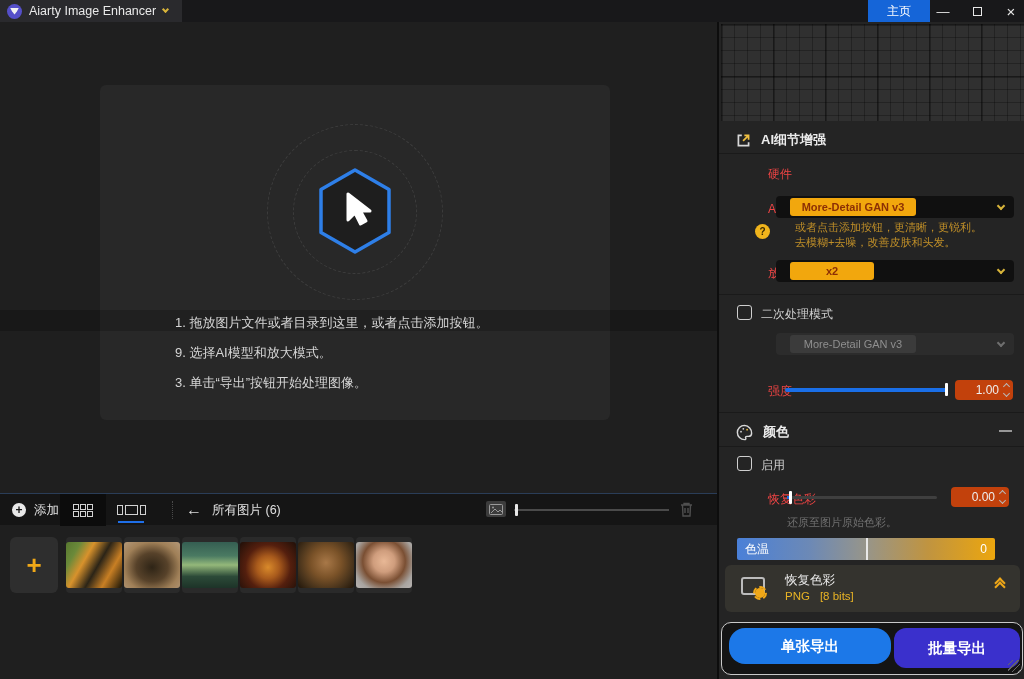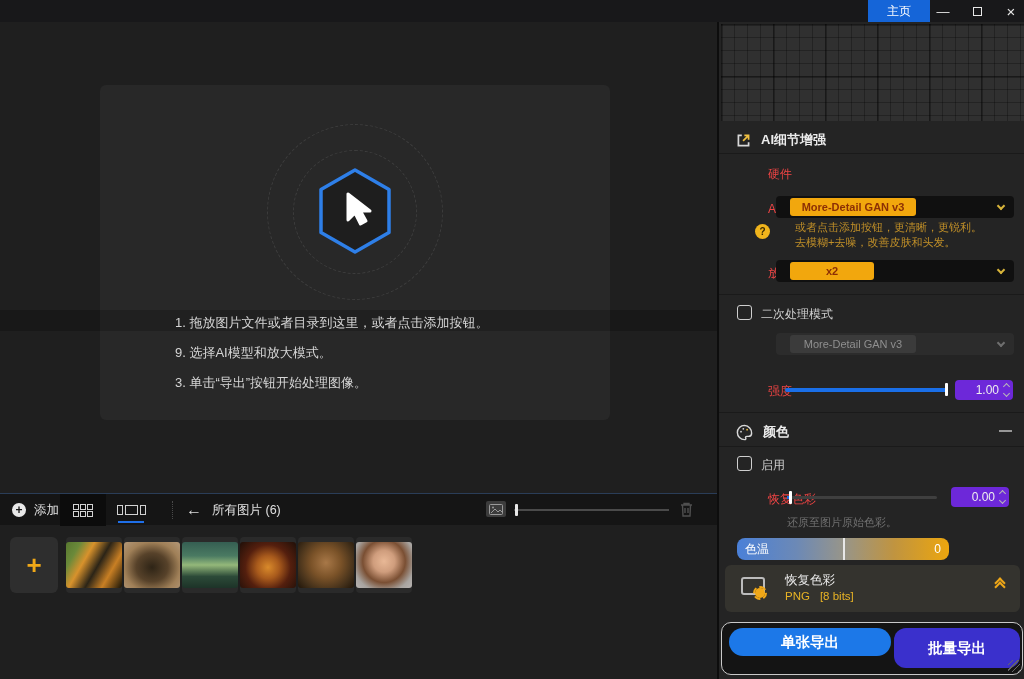--- a/index.html
+++ b/index.html
@@ -85,56 +85,61 @@
   .dd-disabled { background:#2c2c2c; cursor:default; }
   .dd-disabled .pill { background:#3b3b3b; color:#8f8f8f; font-weight:normal; }
   .dd-disabled .chv { border-color:#6f6f6f; }
   .help-circle { position:absolute; left:36px; top:224px; width:15px; height:15px; border-radius:50%; background:#f0b41c;
     color:#3a2a00; font-size:10px; font-weight:bold; display:flex; align-items:center; justify-content:center; cursor:pointer; }
   .help-line { position:absolute; left:76px; font-size:11px; color:#c08f28; }
   .cbx { position:absolute; width:15px; height:15px; border:1.6px solid #cfcfcf; border-radius:3px; background:transparent; cursor:pointer; }
   .cbx-label { position:absolute; font-size:12px; color:#cfcfcf; }
   .slider-track { position:absolute; border-radius:2px; }
   .slider-handle { position:absolute; width:3px; height:13px; background:#fff; border-radius:1px; }
-  .valbox { position:absolute; width:58px; height:20px; background:#6d28d9; border-radius:4px;
+  .valbox { position:absolute; width:58px; height:20px; background:#c2410c; border-radius:4px;
     display:flex; align-items:center; justify-content:flex-end; padding-right:4px; gap:5px; }
   .valnum { font-size:12px; color:#eee; }
   .spincol { display:flex; flex-direction:column; gap:2px; cursor:pointer; }
   .sp { width:5px; height:5px; border-left:1.5px solid #b8b8b8; border-top:1.5px solid #b8b8b8; }
   .sp-up { transform:rotate(45deg); } .sp-down { transform:rotate(225deg); }
   .collapse-minus { position:absolute; right:14px; top:11px; width:13px; height:2px; background:#979797; cursor:pointer; }
   .restore-caption { position:absolute; left:68px; top:515px; font-size:11px; color:#707070; }
-  .temp-bar { position:absolute; left:18px; top:538px; width:212px; height:22px; border-radius:8px; cursor:pointer;
+  .temp-bar { position:absolute; left:18px; top:538px; width:258px; height:22px; border-radius:2px; cursor:pointer;
     background:linear-gradient(90deg,#4a80d8 0%,#6c89b6 28%,#97958a 50%,#c09440 74%,#eca60e 100%);
     display:flex; align-items:center; justify-content:space-between; padding:0 8px; }
   .temp-bar .tlabel { font-size:12px; color:#fff; }
   .temp-bar .tval { font-size:12px; color:#fff; }
   .temp-tick { position:absolute; left:50%; top:0; width:2px; height:22px; background:#e8e8e8; }
   .export-card { position:absolute; left:6px; top:565px; width:295px; height:47px; background:#34332e; border-radius:6px; cursor:pointer; }
   .monitor { position:absolute; left:16px; top:12px; width:24px; height:18px; border:2px solid #bcbcbc; border-radius:3px; }
   .gear { position:absolute; left:30px; top:23px; width:10px; height:10px; border-radius:50%; background:#f0a818; outline:2px dashed #f0a818; outline-offset:0px; }
   .export-title { position:absolute; left:60px; top:7px; font-size:12.5px; color:#ececec; }
   .export-fmt { position:absolute; left:60px; top:25px; font-size:11.5px; color:#e8b325; display:flex; gap:10px; }
   .dbl-chv { position:absolute; right:16px; top:14px; display:flex; flex-direction:column; gap:-2px; cursor:pointer; }
   .dbl-chv .c { width:8px; height:8px; border-left:2px solid #f0a818; border-top:2px solid #f0a818; transform:rotate(45deg); }
   .dbl-chv .c + .c { margin-top:-4px; }
   .export-btns { position:absolute; left:2px; top:622px; width:302px; height:53px; background:#141414; border:1px solid #c9c9c9; border-radius:10px; }
-  .btn-single { position:absolute; left:7px; top:5px; width:162px; height:28px; background:#1c78e8; border-radius:16px;
+  .btn-single { position:absolute; left:7px; top:5px; width:162px; height:36px; background:#1c78e8; border-radius:16px;
     display:flex; align-items:center; justify-content:center; font-size:14.5px; font-weight:bold; color:#fff; cursor:pointer; }
   .btn-batch { position:absolute; left:172px; top:5px; width:126px; height:40px; background:#3a30cc; border-radius:12px;
     display:flex; align-items:center; justify-content:center; font-size:14.5px; font-weight:bold; color:#fff; cursor:pointer; }
   .grip { position:absolute; right:2px; bottom:2px; width:12px; height:12px;
     background:repeating-linear-gradient(135deg, transparent 0 3px, #666 3px 4px); }
 </style>
 </head>
 <body>
 
 <div class="app">
 
   <div class="titlebar">
+    <div class="logo-chip">
+      <span class="logo-mark"></span>
+      <span class="app-title">Aiarty Image Enhancer</span>
+      <span class="chv small"></span>
+    </div>
     <div class="home-btn">主页</div>
     <div class="wc wc-min">—</div>
     <div class="wc wc-max">
         <span></span>
       </div>
     <div class="wc wc-close">×</div>
   </div>
 
   <div class="drop-card"></div>
   <div class="dash-circle dc-outer"></div>

